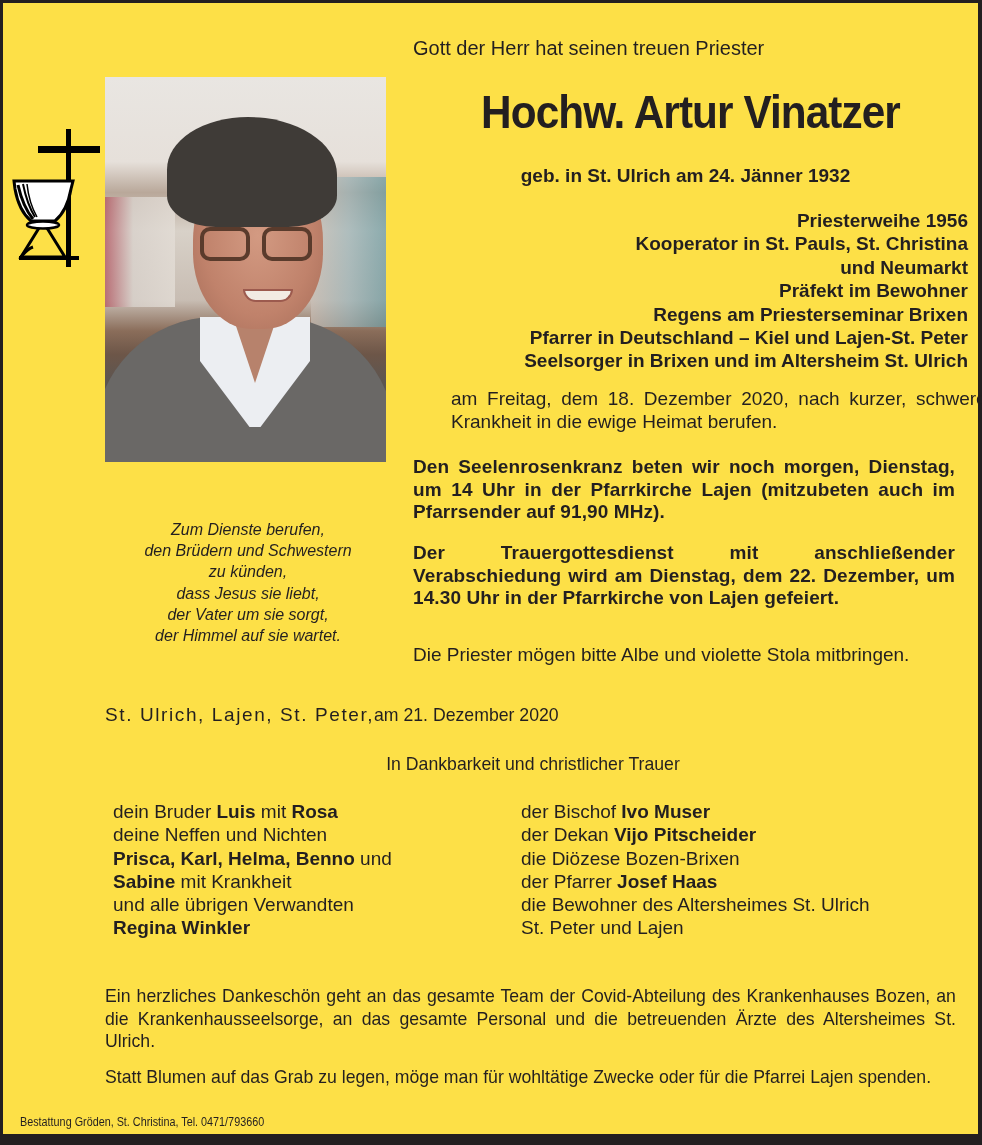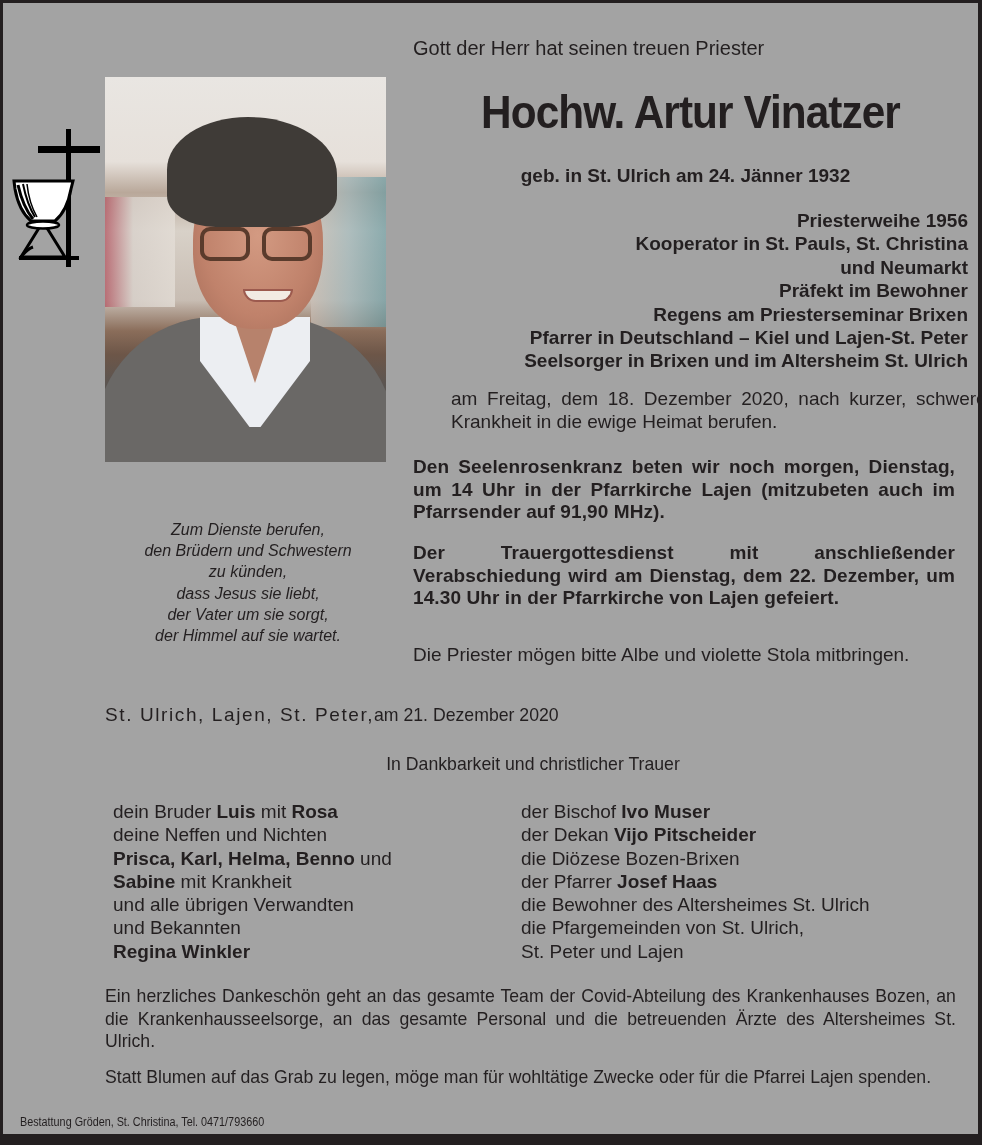--- a/index.html
+++ b/index.html
@@ -1,17 +1,17 @@
 <!DOCTYPE html>
 <html><head>
 <meta charset="utf-8">
 <style>
   html, body { margin:0; padding:0; }
   body { width:982px; height:1145px; background:#231f20; position:relative; overflow:hidden; }
-  .page { position:absolute; left:3px; top:3px; width:975px; height:1131px; background:#a3a3a3; color:#231f20;
+  .page { position:absolute; left:3px; top:3px; width:975px; height:1131px; background:#fde047; color:#231f20;
           font-family:"Liberation Sans", sans-serif; }
   .abs { position:absolute; }
   .center { text-align:center; }
   .symbol { position:absolute; left:8px; top:126px; width:92px; height:142px; }
   .photo { position:absolute; left:102px; top:74px; width:281px; height:385px; overflow:hidden;
            background: linear-gradient(180deg,#e9e6e2 0%,#e6e0da 22%,#b9a89a 30%,#d8d1c8 40%,#c8bdb3 58%,#8a6d5a 66%,#6d5648 72%,#5b5551 80%,#5e5b58 100%); }
   .photo .shelf-l { position:absolute; left:0; top:120px; width:70px; height:110px; background:linear-gradient(90deg,#b45b66,#d9d2cc 40%,#e3ddd6); opacity:.8; }
   .photo .shelf-r { position:absolute; right:0; top:100px; width:75px; height:150px; background:linear-gradient(90deg,#c9bfb6,#9db5b9 50%,#6b9ba2); opacity:.7; }
   .photo .sweater { position:absolute; left:-10px; top:240px; width:300px; height:160px; background:#6a6866; border-radius:120px 120px 0 0; }
   .photo .collar { position:absolute; left:95px; top:240px; width:110px; height:110px; background:#eceef2;
@@ -100,30 +100,28 @@
   </div>
 
   <div class="abs center" style="left:300px; top:750px; width:460px; font-size:19px; transform:scaleX(0.93);">In Dankbarkeit und christlicher Trauer</div>
 
   <div class="abs list" id="mourners-left" style="left:102px; top:797px;">
       <div><span>dein Bruder </span><span class="bold">Luis</span><span> mit </span><span class="bold">Rosa</span></div>
       <div><span>deine Neffen und Nichten</span></div>
       <div><span class="bold">Prisca, Karl, Helma, Benno</span><span> und</span></div>
       <div><span class="bold">Sabine</span><span> mit Krankheit</span></div>
       <div><span>und alle übrigen Verwandten</span></div>
-      <div><span>und Bekannten</span></div>
       <div><span class="bold">Regina Winkler</span></div>
     </div>
   <div class="abs list" id="mourners-right" style="left:510px; top:797px;">
       <div><span>der Bischof </span><span class="bold">Ivo Muser</span></div>
       <div><span>der Dekan </span><span class="bold">Vijo Pitscheider</span></div>
       <div><span>die Diözese Bozen-Brixen</span></div>
       <div><span>der Pfarrer </span><span class="bold">Josef Haas</span></div>
       <div><span>die Bewohner des Altersheimes St. Ulrich</span></div>
-      <div><span>die Pfargemeinden von St. Ulrich,</span></div>
       <div><span>St. Peter und Lajen</span></div>
     </div>
 
   <div class="abs foot" style="left:102px; top:982px; width:915px;">Ein herzliches Dankeschön geht an das gesamte Team der Covid-Abteilung des Krankenhauses Bozen, an die Krankenhausseelsorge, an das gesamte Personal und die betreuenden Ärzte des Altersheimes St. Ulrich.</div>
   <div class="abs foot" style="left:102px; top:1063px; width:915px;">Statt Blumen auf das Grab zu legen, möge man für wohltätige Zwecke oder für die Pfarrei Lajen spenden.</div>
 
   <div class="abs small" style="left:17px; top:1112px; white-space:nowrap;">Bestattung Gröden, St. Christina, Tel. 0471/793660</div>
 </div>
 
 </body></html>

